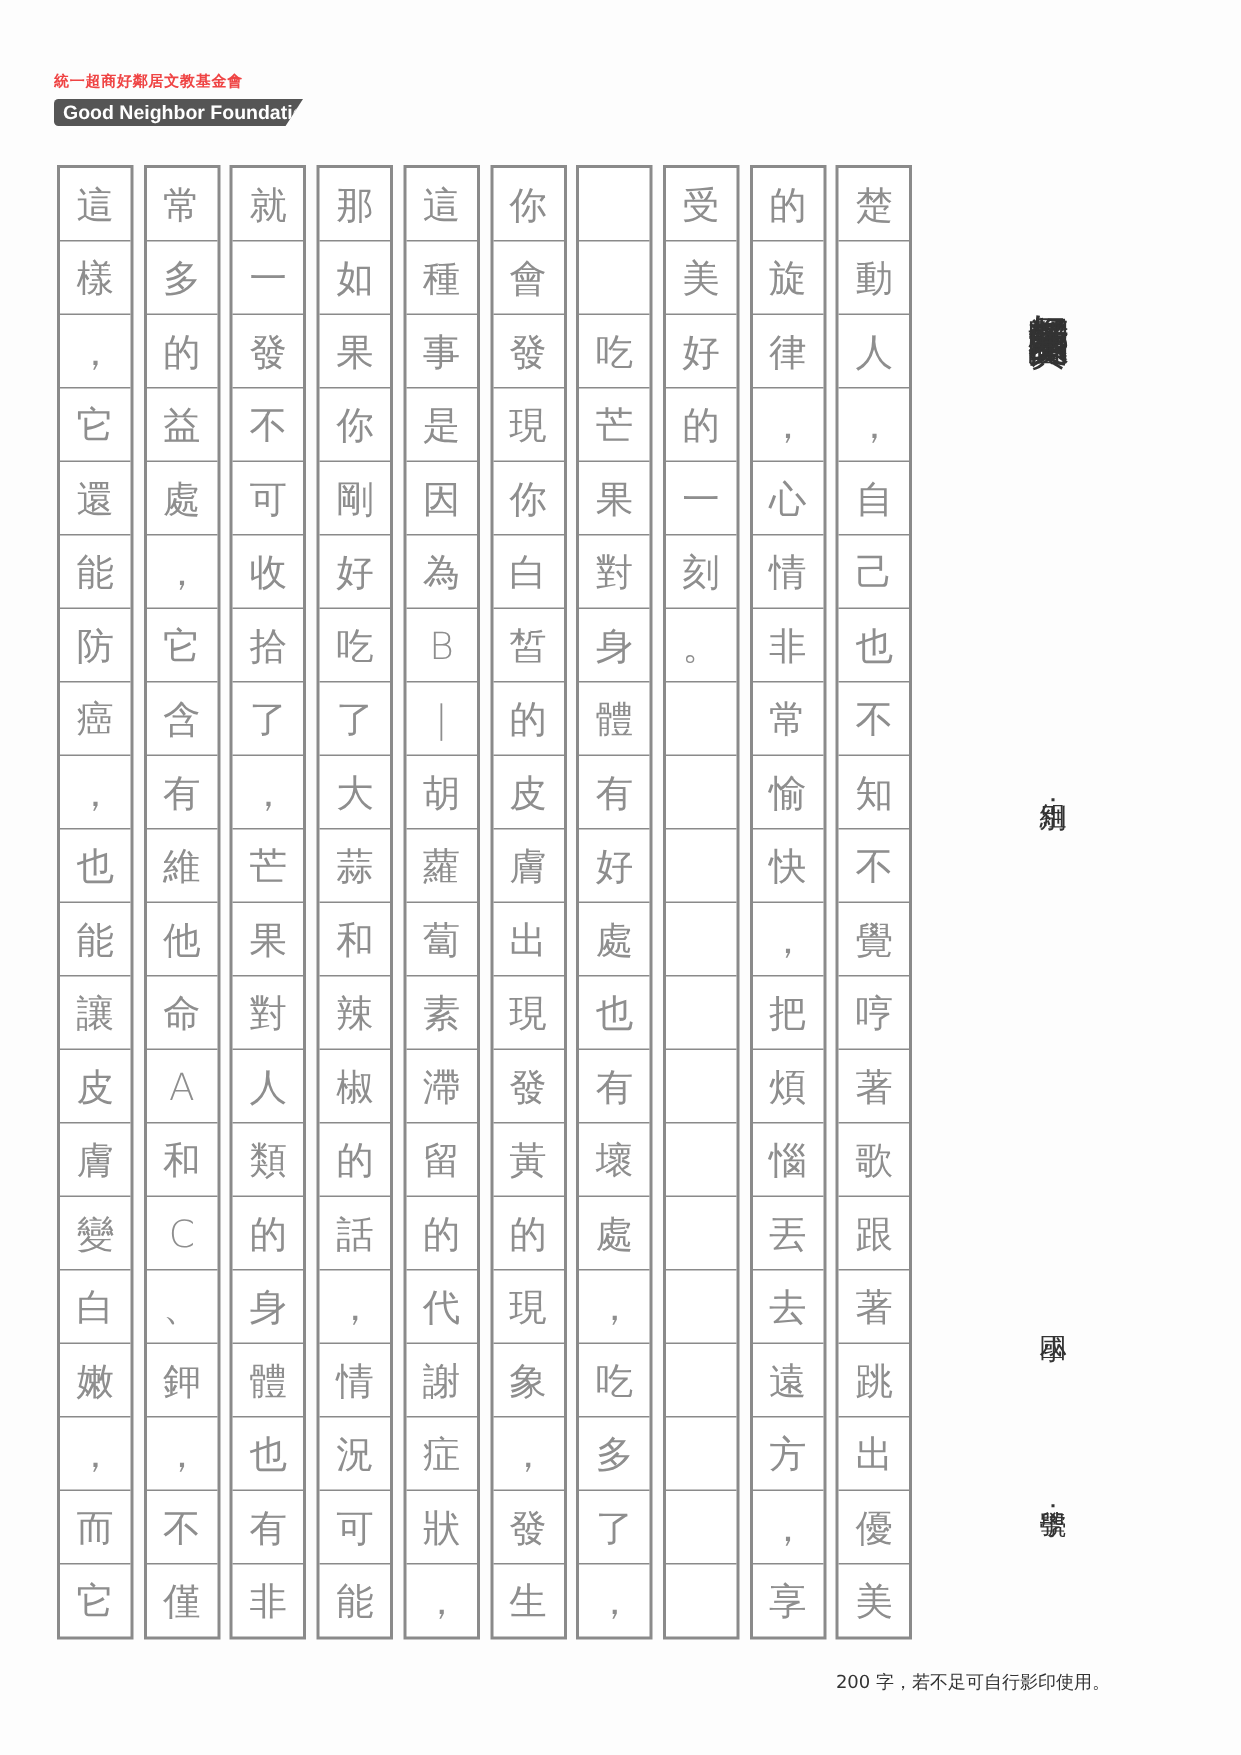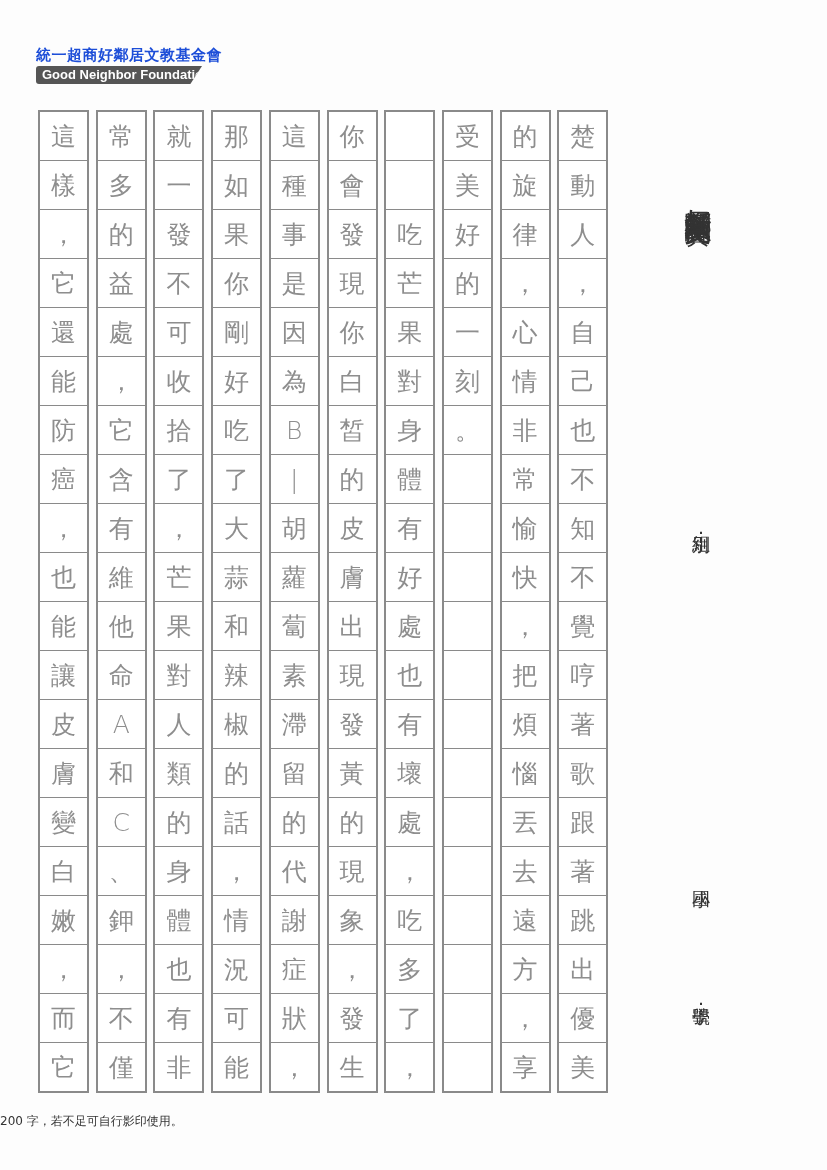--- a/index.html
+++ b/index.html
@@ -5,22 +5,22 @@
     html, body { margin: 0; padding: 0; }
     body {
       width: 827px; height: 1170px; position: relative; overflow: hidden;
       background: #fdfdfd;
       font-family: "DejaVu Sans", sans-serif;
       color: #333;
     }
     .logo { position: absolute; left: 36px; top: 46px; width: 165px; }
     .logo-zh {
       font-family: "DejaVu Sans", sans-serif;
-      font-size: 15px; font-weight: bold; color: #1d4ed8; letter-spacing: 0.5px;
-      white-space: nowrap; line-height: 18px; text-align: right;
+      font-size: 10px; font-weight: bold; color: #ef4444; letter-spacing: 0.5px;
+      white-space: nowrap; line-height: 18px;
     }
     .logo-en {
       margin-top: 2px;
       height: 18px; line-height: 18px; width: 160px;
       background: #555; color: #fff;
       font-family: "Liberation Sans", sans-serif; font-weight: bold; font-size: 13px;
       padding-left: 6px;
       clip-path: polygon(0 0, 100% 0, 93% 100%, 0 100%);
       border-radius: 3px 0 0 3px;
       white-space: nowrap;
@@ -49,21 +49,21 @@
     .side-label {
       position: absolute; left: 691px; width: 20px;
       font-size: 18px; line-height: 20px; color: #333;
       writing-mode: vertical-rl;
       font-family: "DejaVu Sans", sans-serif;
     }
     .lbl-group { top: 522px; }
     .lbl-school { top: 876px; }
     .lbl-id { top: 993px; }
     .footer {
-      position: absolute; left: 0; width: 740px; top: 1113px; text-align: left;
+      position: absolute; left: 0; width: 740px; top: 1113px; text-align: right;
       font-size: 12px; color: #333;
     }
   </style>
 </head>
 <body>
 
 <div class="logo">
   <div class="logo-zh">統一超商好鄰居文教基金會</div>
   <div class="logo-en">Good Neighbor Foundation</div>
 </div>

